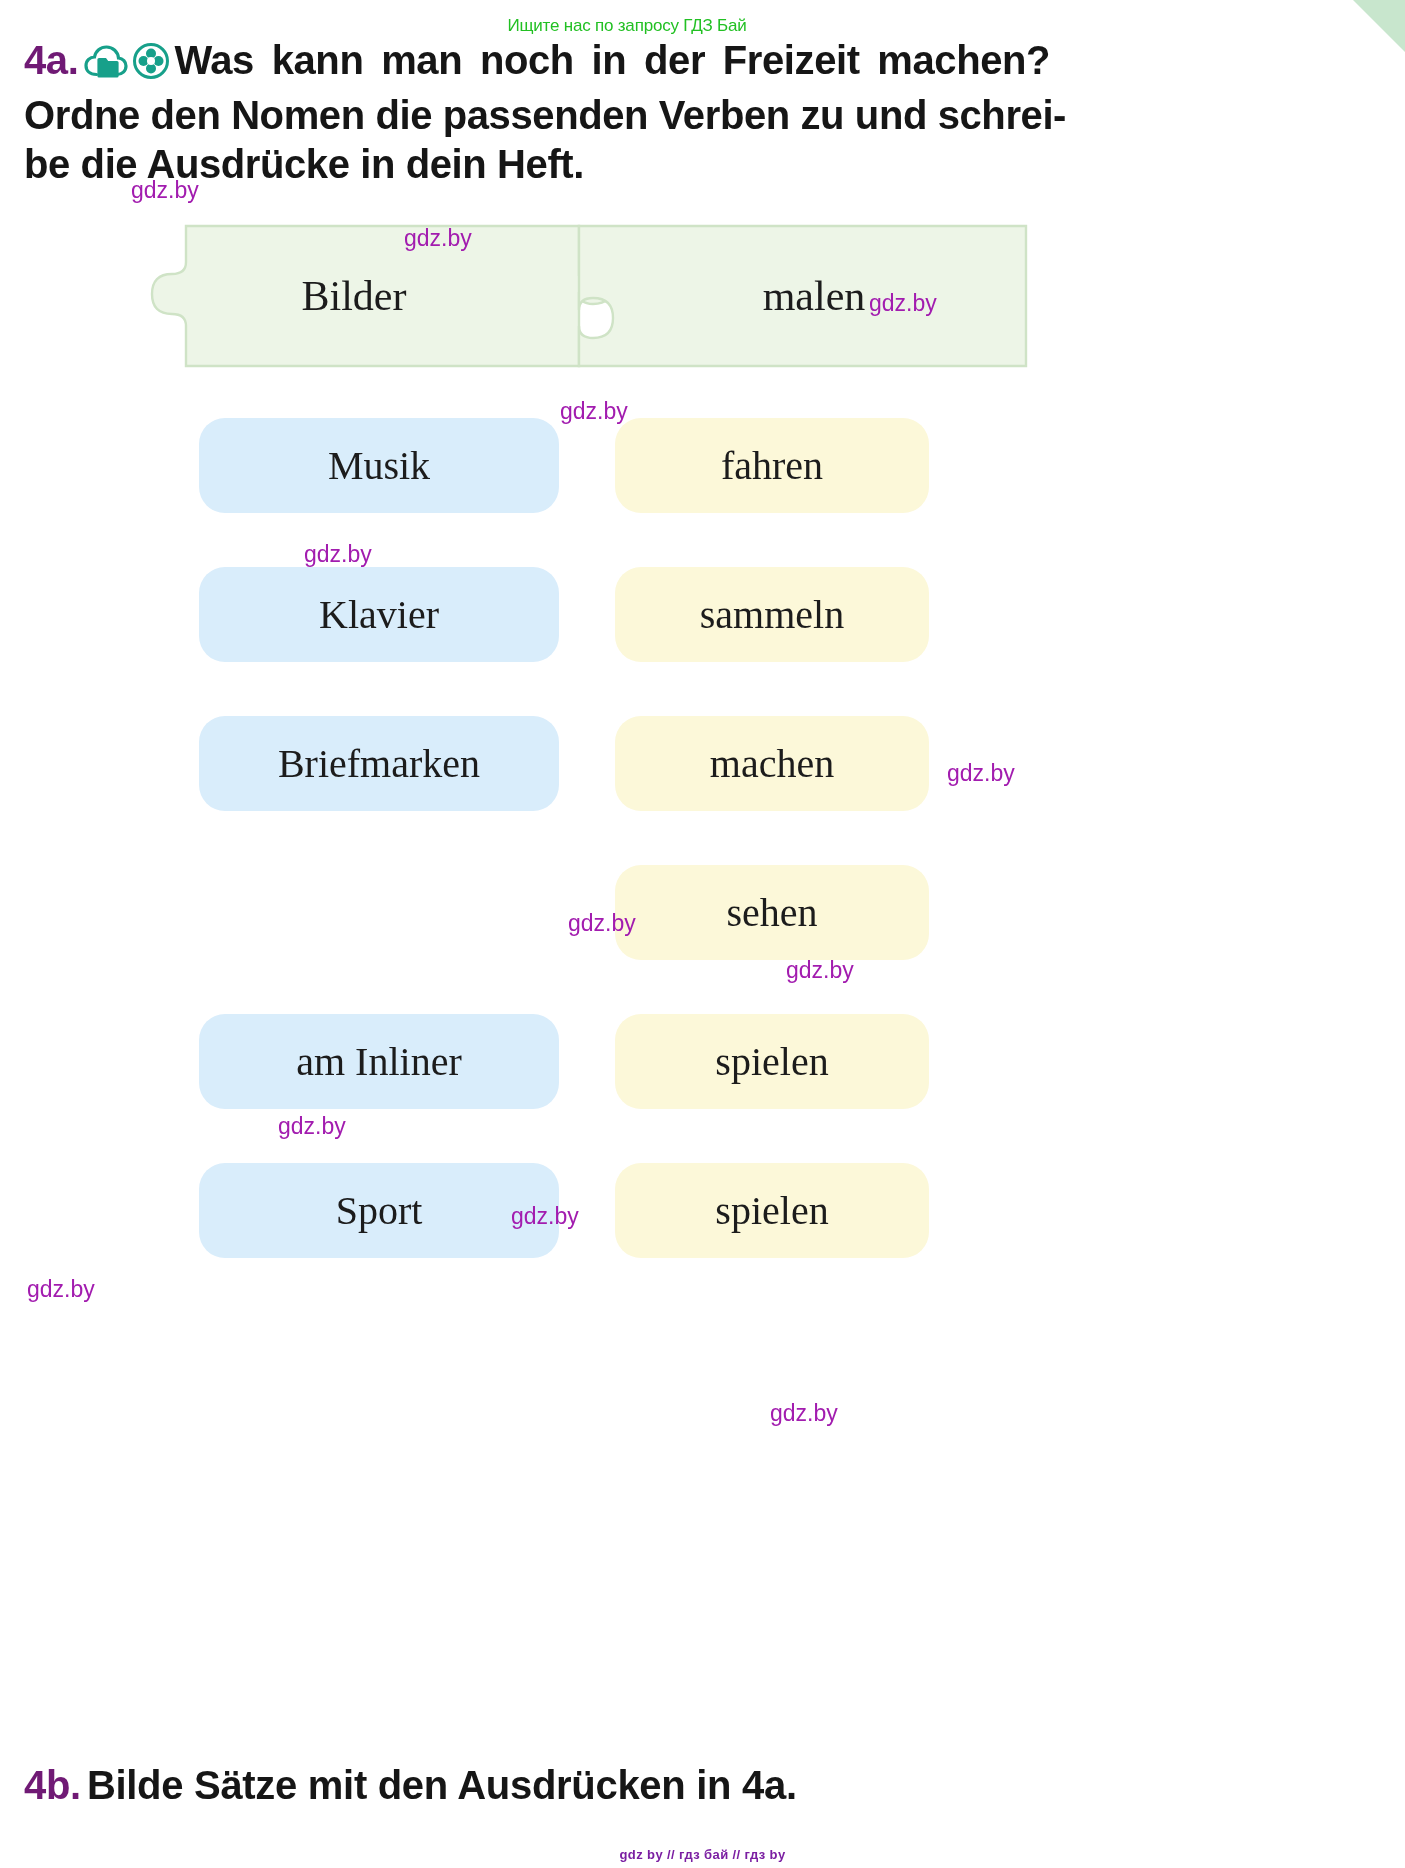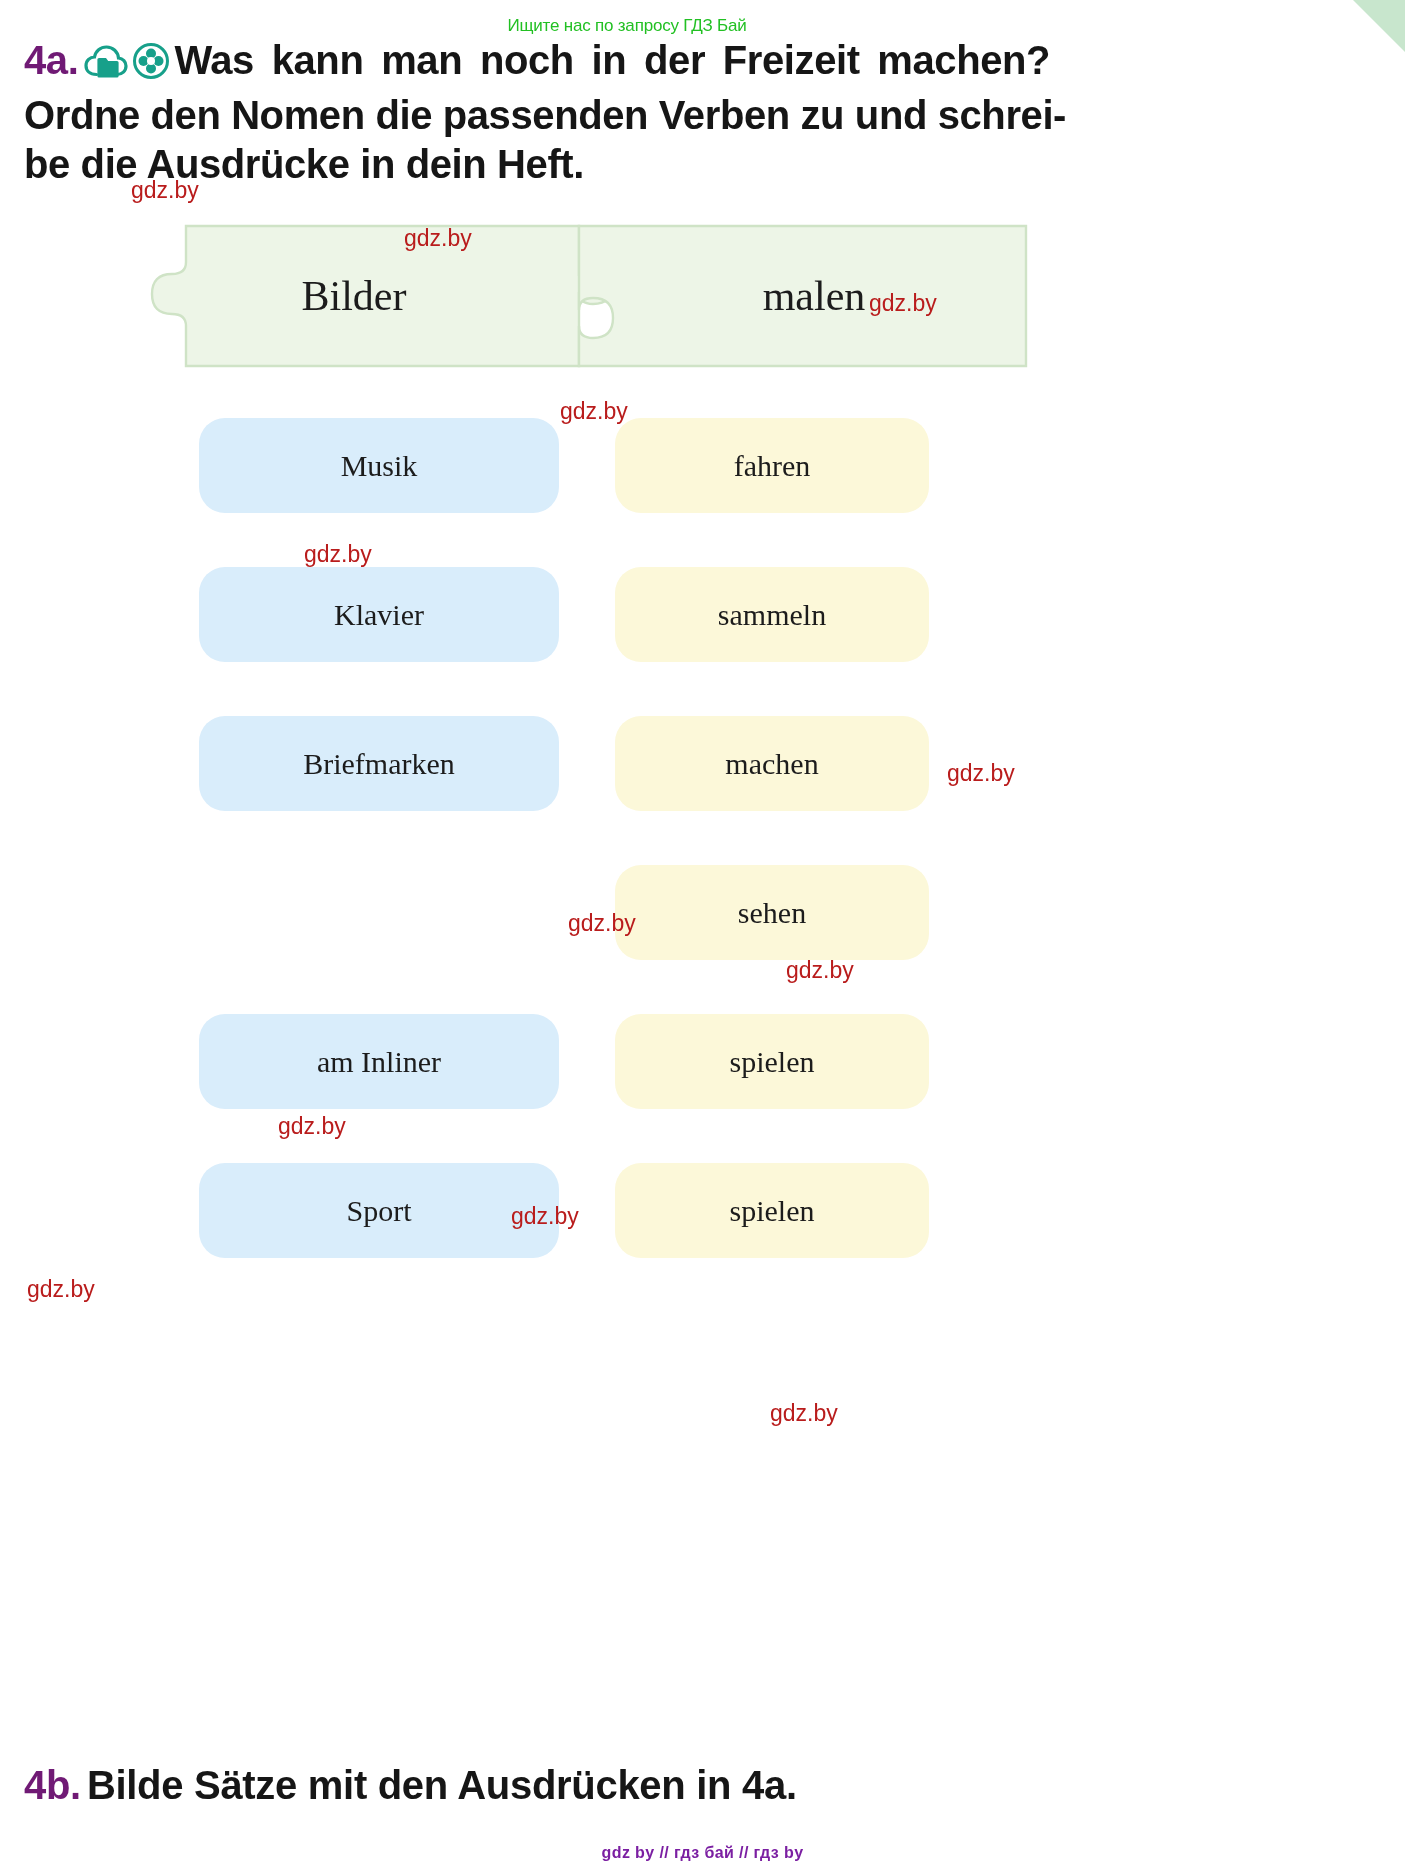--- a/index.html
+++ b/index.html
@@ -104,21 +104,21 @@
     height: 149px;
   }
   .pill {
     position: absolute;
     height: 95px;
     border-radius: 26px;
     display: flex;
     align-items: center;
     justify-content: center;
     font-family: "Liberation Serif", serif;
-    font-size: 30px;
+    font-size: 40px;
     color: #1c1c1c;
     white-space: nowrap;
   }
   .pill.noun {
     left: 199px;
     width: 360px;
     background: #d9edfb;
   }
   .pill.verb {
     left: 615px;
@@ -142,32 +142,32 @@
   }
 
   
   .footer-strip {
     position: absolute;
     left: 0;
     bottom: 6px;
     width: 1405px;
     text-align: center;
     font-family: "Liberation Sans", sans-serif;
-    font-size: 16px;
+    font-size: 13px;
     font-weight: 600;
     color: #7b1fa2;
     letter-spacing: 0.4px;
   }
 
   
   .wm {
     position: absolute;
     font-family: "Liberation Sans", sans-serif;
     font-size: 23px;
-    color: #b91c1c;
+    color: #a21caf;
     white-space: nowrap;
     pointer-events: none;
   }
 </style>
 </head>
 <body>
 
 <div class="promo-banner">Ищите нас по запросу ГДЗ Бай</div>
 
 <div class="corner-triangle"></div>

